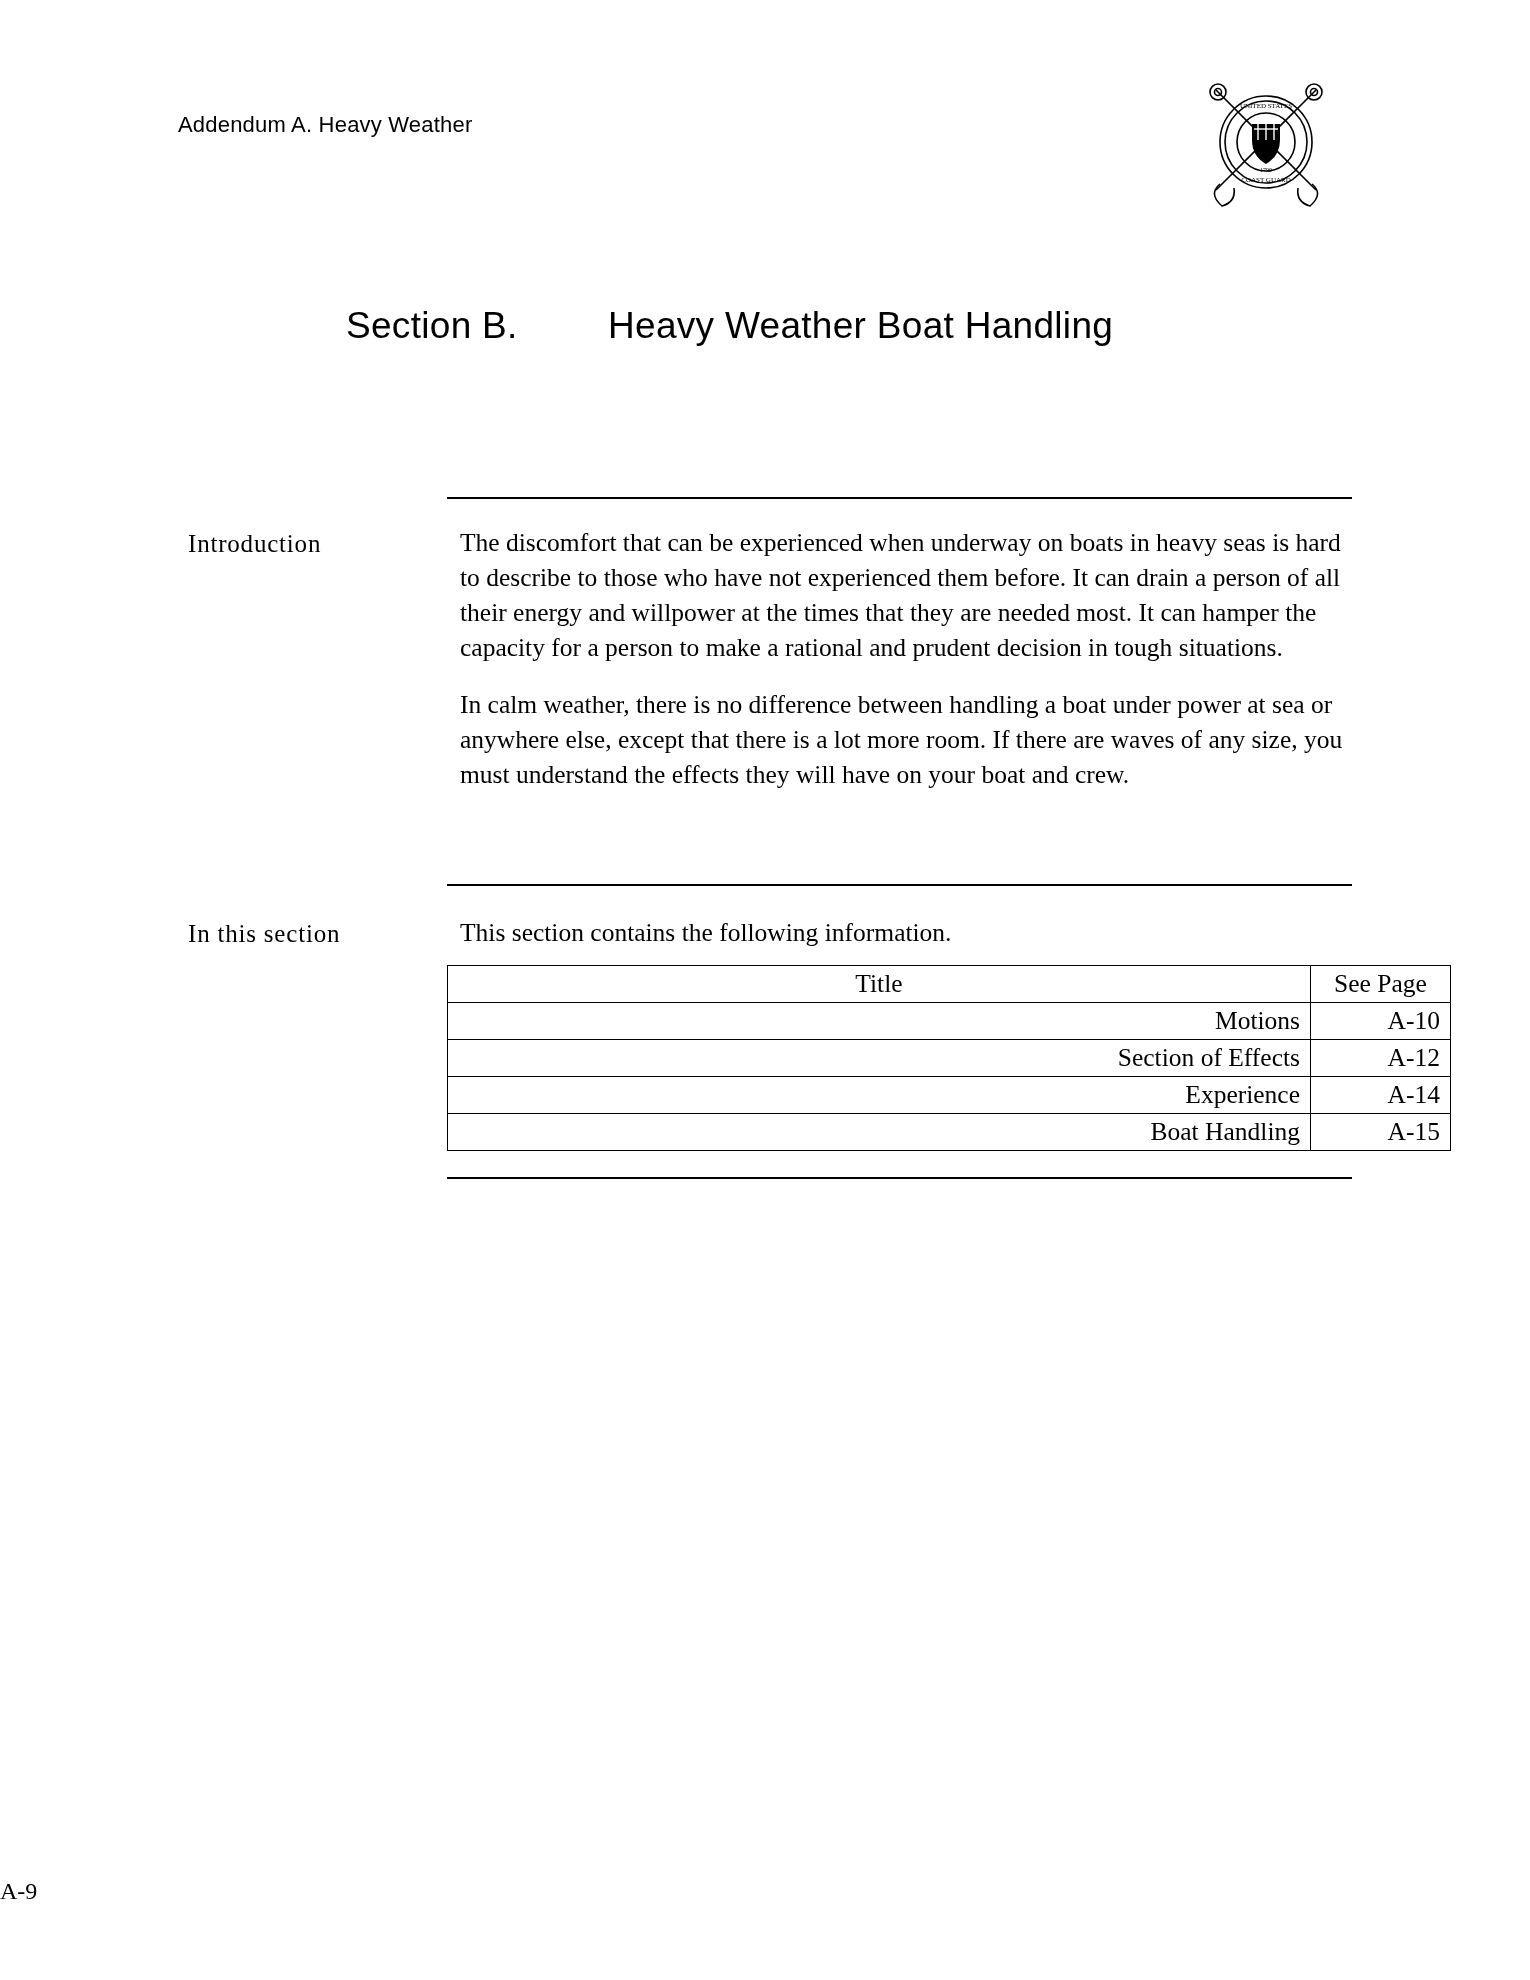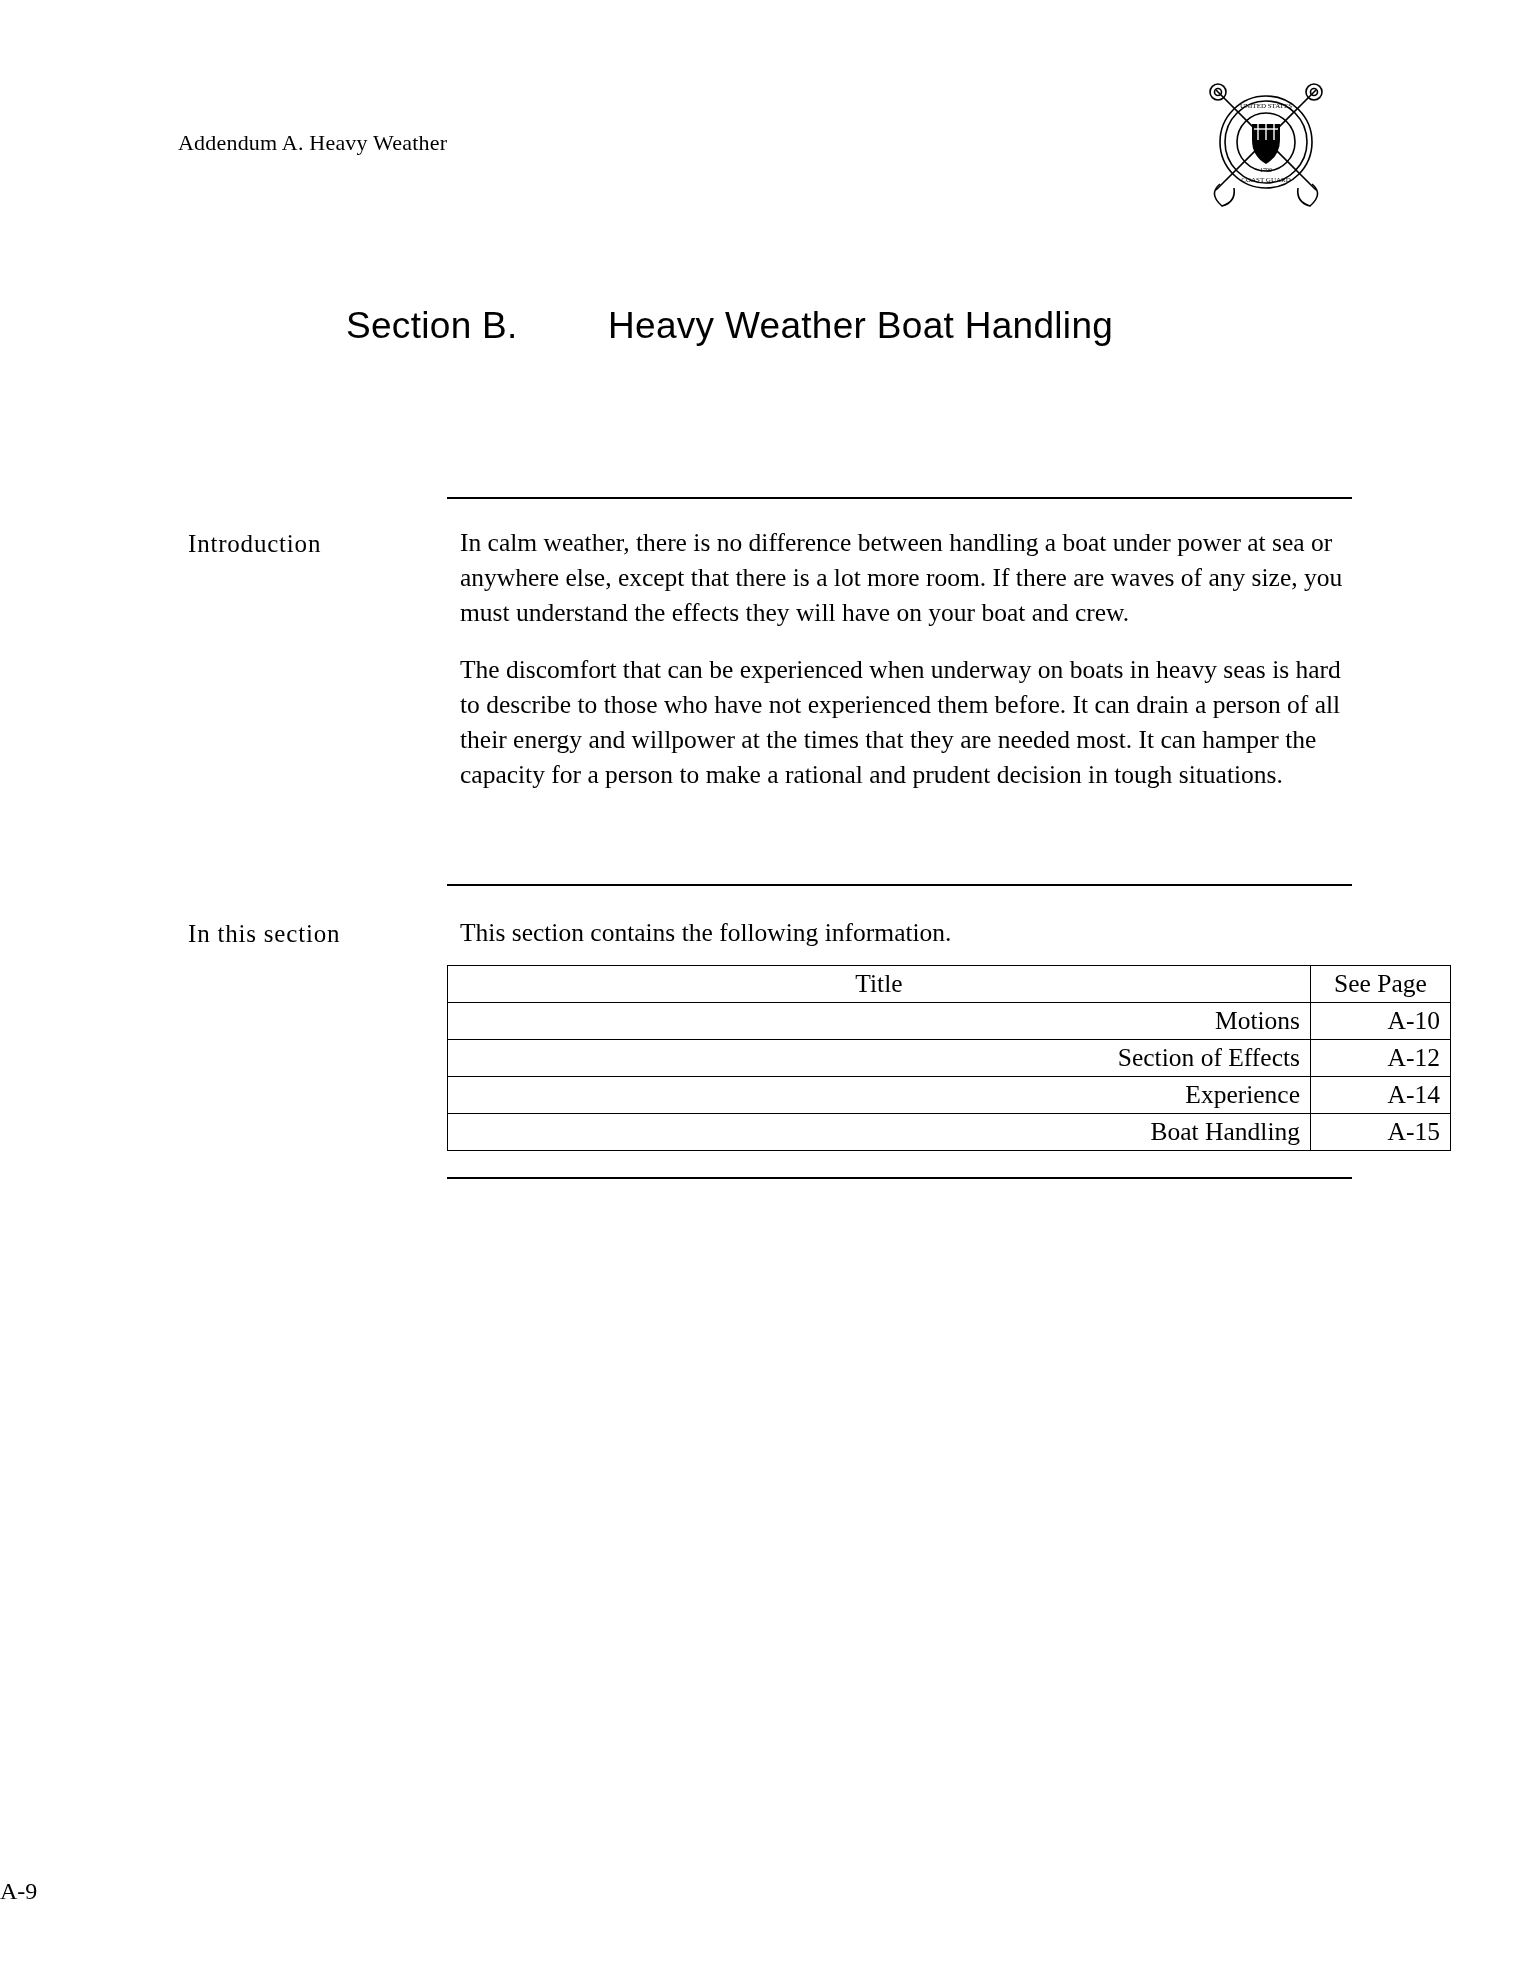--- a/index.html
+++ b/index.html
@@ -20,23 +20,23 @@
     top: 0; left: 0;
     width: 1530px;
     height: 1980px;
     box-sizing: border-box;
   }
 
   
   .header-running {
     position: absolute;
     left: 178px;
-    top: 130px;
+    top: 112px;
     font-size: 22px;
-    font-family: Liberation Serif, serif;
+    font-family: Liberation Sans, sans-serif;
     letter-spacing: 0.2px;
     white-space: nowrap;
     text-align: center;
   }
 
   .seal {
     position: absolute;
     left: 1196px;
     top: 72px;
     width: 140px;
@@ -186,22 +186,22 @@
     <span class="sec-label">Section B.</span><span>Heavy Weather Boat Handling</span>
   </div>
 
   <div class="rule rule-top"></div>
   <div class="rule rule-mid"></div>
   <div class="rule rule-bottom"></div>
 
   <div class="block-label label-intro">Introduction</div>
 
   <div class="body-col body-intro">
+    <p>The discomfort that can be experienced when underway on boats in heavy seas is hard to describe to those who have not experienced them before. It can drain a person of all their energy and willpower at the times that they are needed most. It can hamper the capacity for a person to make a rational and prudent decision in tough situations.</p>
     <p>In calm weather, there is no difference between handling a boat under power at sea or anywhere else, except that there is a lot more room. If there are waves of any size, you must understand the effects they will have on your boat and crew.</p>
-    <p>The discomfort that can be experienced when underway on boats in heavy seas is hard to describe to those who have not experienced them before. It can drain a person of all their energy and willpower at the times that they are needed most. It can hamper the capacity for a person to make a rational and prudent decision in tough situations.</p>
   </div>
 
   <div class="block-label label-section">In this section</div>
 
   <div class="body-col body-section">
     <p>This section contains the following information.</p>
   </div>
 
   <table class="toc-table">
     <thead>

